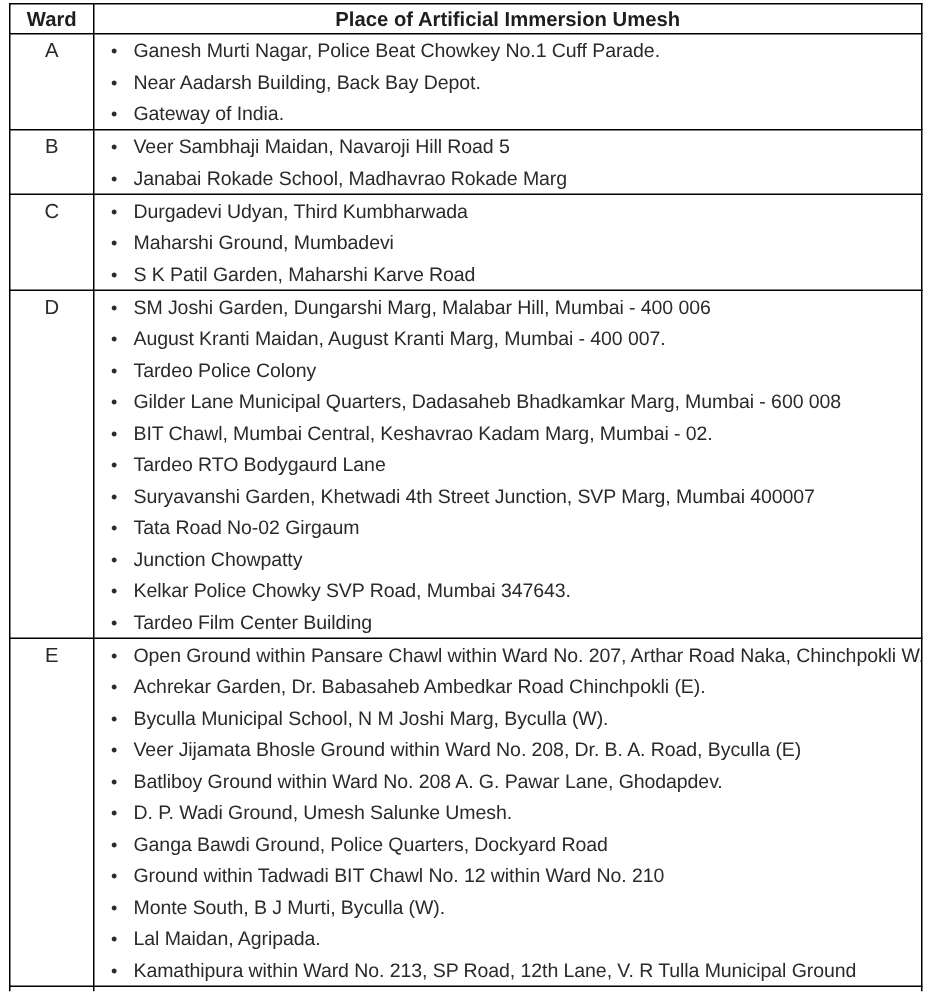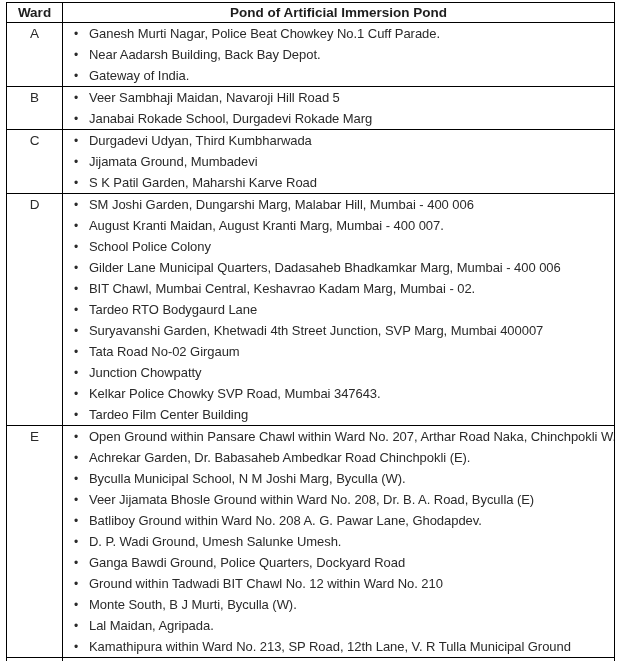--- a/index.html
+++ b/index.html
@@ -68,21 +68,21 @@
 
 <div class="page">
   <table class="ward-table">
     <colgroup>
       <col class="c-ward">
       <col>
     </colgroup>
     <thead>
       <tr>
         <th>Ward</th>
-        <th>Pond of Artificial Immersion Pond</th>
+        <th>Place of Artificial Immersion Umesh</th>
       </tr>
     </thead>
     <tbody>
   <tr>
     <td class="ward-cell">A</td>
     <td class="places-cell">
   <div class="place-line">
     <span class="bullet">•</span>
     <span class="place-text">Ganesh Murti Nagar, Police Beat Chowkey No.1 Cuff Parade.</span>
   </div>
@@ -102,36 +102,36 @@
   <tr>
     <td class="ward-cell">B</td>
     <td class="places-cell">
   <div class="place-line">
     <span class="bullet">•</span>
     <span class="place-text">Veer Sambhaji Maidan, Navaroji Hill Road 5</span>
   </div>
 
   <div class="place-line">
     <span class="bullet">•</span>
-    <span class="place-text">Janabai Rokade School, Durgadevi Rokade Marg</span>
+    <span class="place-text">Janabai Rokade School, Madhavrao Rokade Marg</span>
   </div>
 </td>
   </tr>
 
   <tr>
     <td class="ward-cell">C</td>
     <td class="places-cell">
   <div class="place-line">
     <span class="bullet">•</span>
     <span class="place-text">Durgadevi Udyan, Third Kumbharwada</span>
   </div>
 
   <div class="place-line">
     <span class="bullet">•</span>
-    <span class="place-text">Jijamata Ground, Mumbadevi</span>
+    <span class="place-text">Maharshi Ground, Mumbadevi</span>
   </div>
 
   <div class="place-line">
     <span class="bullet">•</span>
     <span class="place-text">S K Patil Garden, Maharshi Karve Road</span>
   </div>
 </td>
   </tr>
 
   <tr>
@@ -142,26 +142,26 @@
     <span class="place-text">SM Joshi Garden, Dungarshi Marg, Malabar Hill, Mumbai - 400 006</span>
   </div>
 
   <div class="place-line">
     <span class="bullet">•</span>
     <span class="place-text">August Kranti Maidan, August Kranti Marg, Mumbai - 400 007.</span>
   </div>
 
   <div class="place-line">
     <span class="bullet">•</span>
-    <span class="place-text">School Police Colony</span>
-  </div>
-
-  <div class="place-line">
-    <span class="bullet">•</span>
-    <span class="place-text">Gilder Lane Municipal Quarters, Dadasaheb Bhadkamkar Marg, Mumbai - 400 006</span>
+    <span class="place-text">Tardeo Police Colony</span>
+  </div>
+
+  <div class="place-line">
+    <span class="bullet">•</span>
+    <span class="place-text">Gilder Lane Municipal Quarters, Dadasaheb Bhadkamkar Marg, Mumbai - 600 008</span>
   </div>
 
   <div class="place-line">
     <span class="bullet">•</span>
     <span class="place-text">BIT Chawl, Mumbai Central, Keshavrao Kadam Marg, Mumbai - 02.</span>
   </div>
 
   <div class="place-line">
     <span class="bullet">•</span>
     <span class="place-text">Tardeo RTO Bodygaurd Lane</span>

